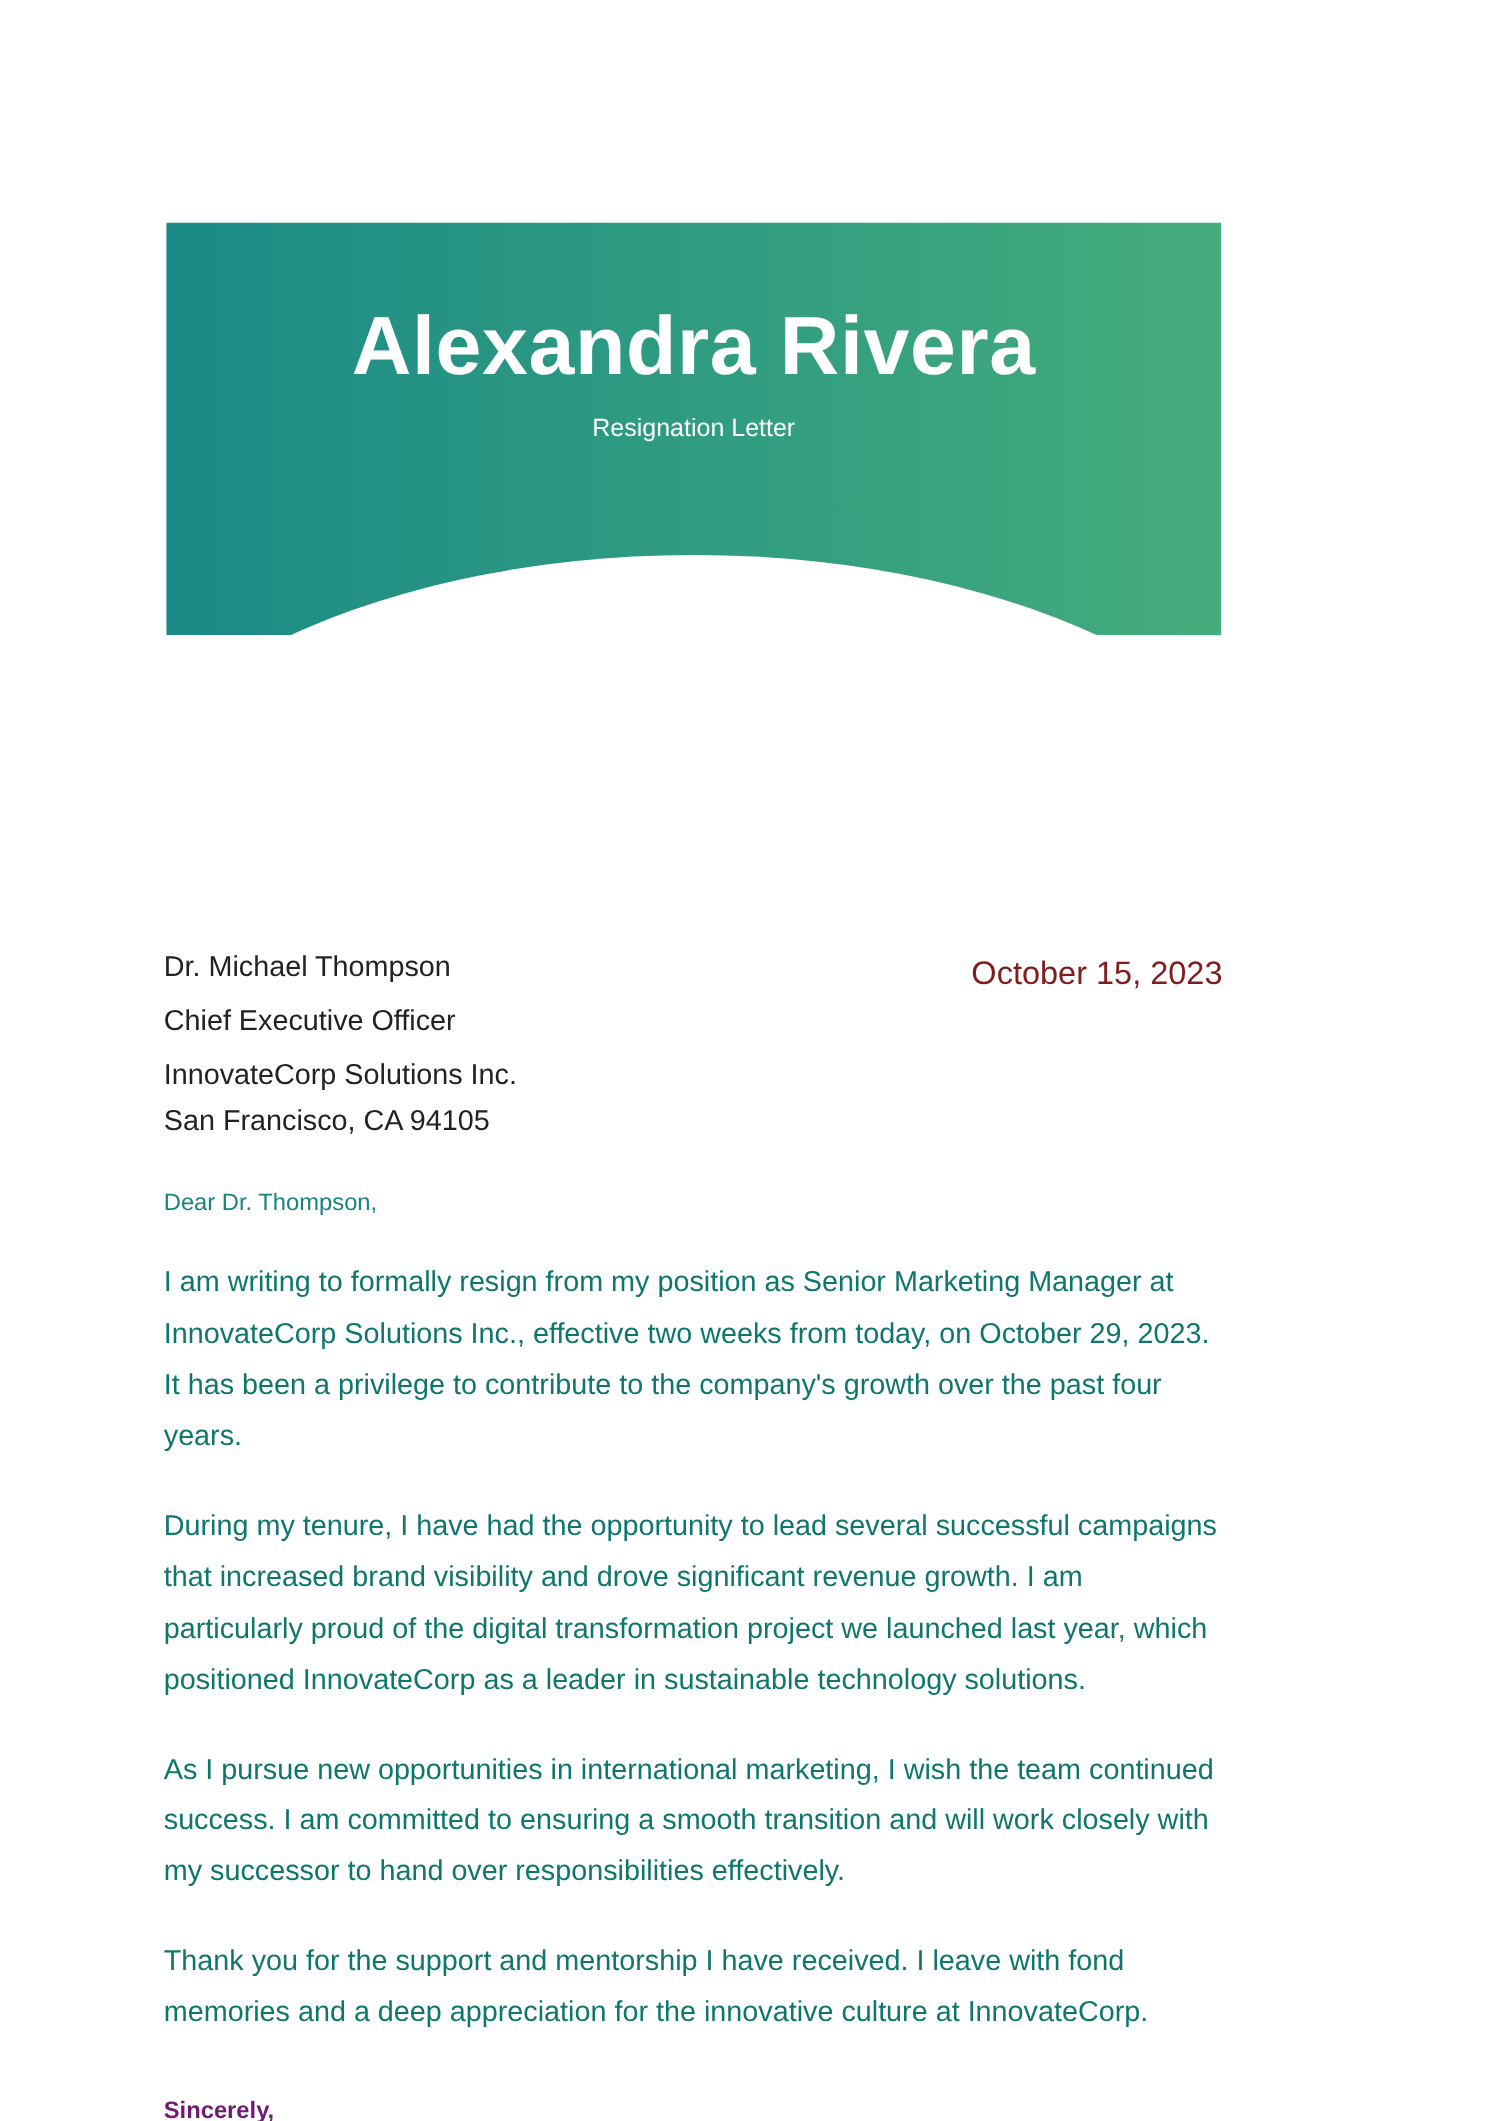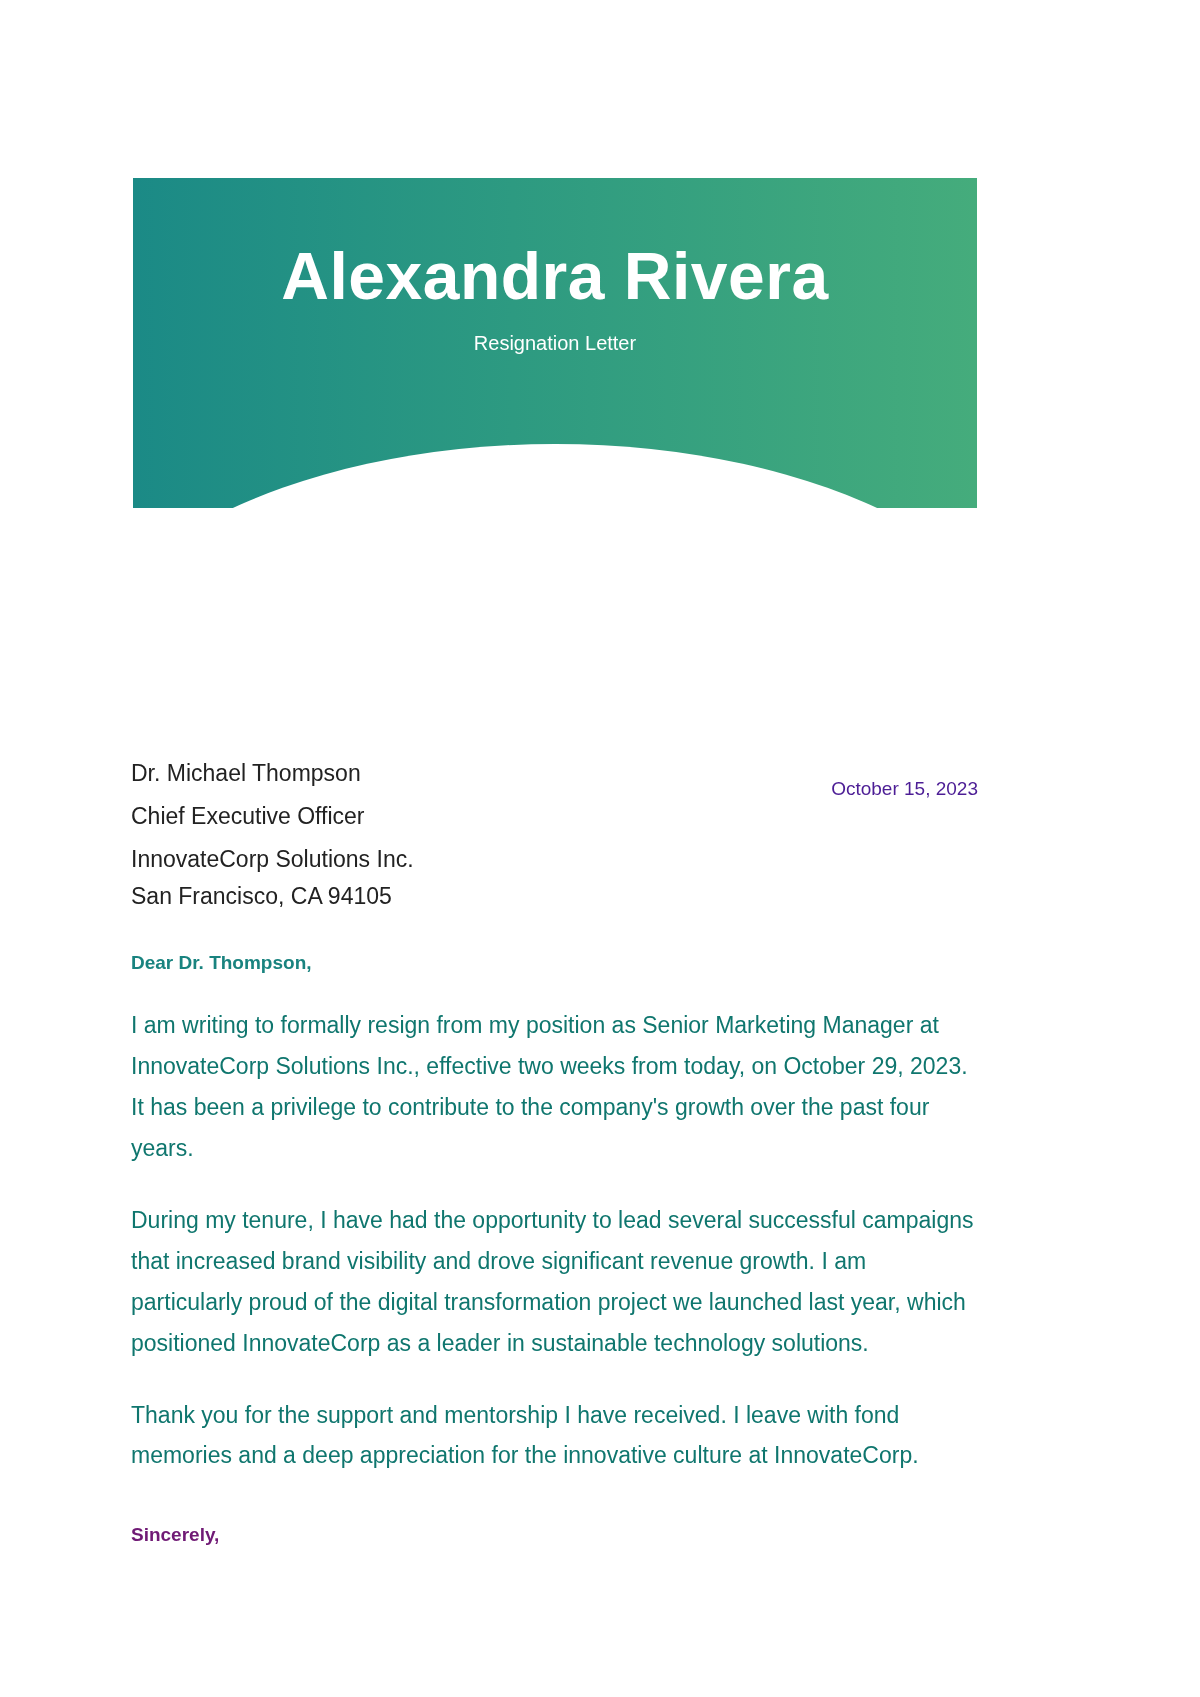--- a/index.html
+++ b/index.html
@@ -75,23 +75,23 @@
     width: 847px;
   }
 
   .meta-row {
     position: relative;
     min-height: 30px;
   }
   .date-line {
     position: absolute;
     right: 0;
-    top: 16px;
-    font-size: 19px;
-    color: #4c1d95;
+    top: 1px;
+    font-size: 26px;
+    color: #7f1d1d;
     white-space: nowrap;
   }
 
   .address-block {
     font-size: 23px;
     line-height: 1;
     color: #222222;
   }
   .address-line {
     margin: 0 0 20px 0;
@@ -99,21 +99,21 @@
   .address-line.tight {
     margin-bottom: 14px;
   }
   .address-line:last-child {
     margin-bottom: 0;
   }
 
   .salutation {
     margin: 44px 0 0 0;
     font-size: 19px;
-    font-weight: bold;
+    font-weight: normal;
     color: #19837f;
   }
 
   .paragraph {
     margin: 31px 0 0 0;
     font-size: 23px;
     line-height: 1.78;
     color: #0f766e;
     text-align: left;
   }
@@ -148,18 +148,19 @@
     </div>
     <div class="date-line">October 15, 2023</div>
   </div>
 
   <p class="salutation">Dear Dr. Thompson,</p>
 
   <p class="paragraph">I am writing to formally resign from my position as Senior Marketing Manager at InnovateCorp Solutions Inc., effective two weeks from today, on October 29, 2023. It has been a privilege to contribute to the company's growth over the past four years.</p>
 
   <p class="paragraph">During my tenure, I have had the opportunity to lead several successful campaigns that increased brand visibility and drove significant revenue growth. I am particularly proud of the digital transformation project we launched last year, which positioned InnovateCorp as a leader in sustainable technology solutions.</p>
 
+  <p class="paragraph">As I pursue new opportunities in international marketing, I wish the team continued success. I am committed to ensuring a smooth transition and will work closely with my successor to hand over responsibilities effectively.</p>
 
   <p class="paragraph">Thank you for the support and mentorship I have received. I leave with fond memories and a deep appreciation for the innovative culture at InnovateCorp.</p>
 
   <p class="closing">Sincerely,</p>
 
 </div>
 
 </body></html>

